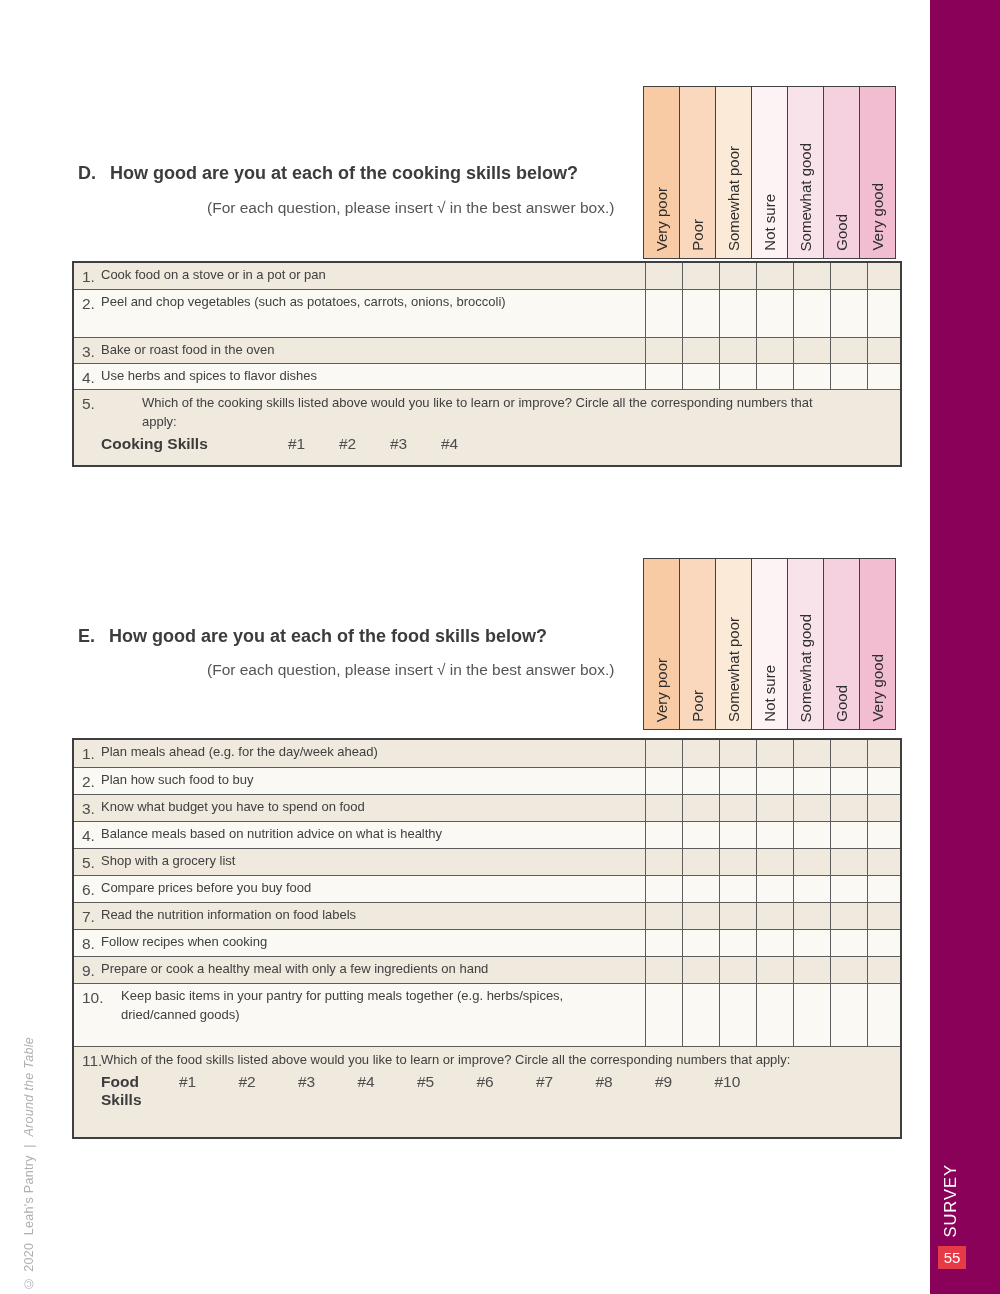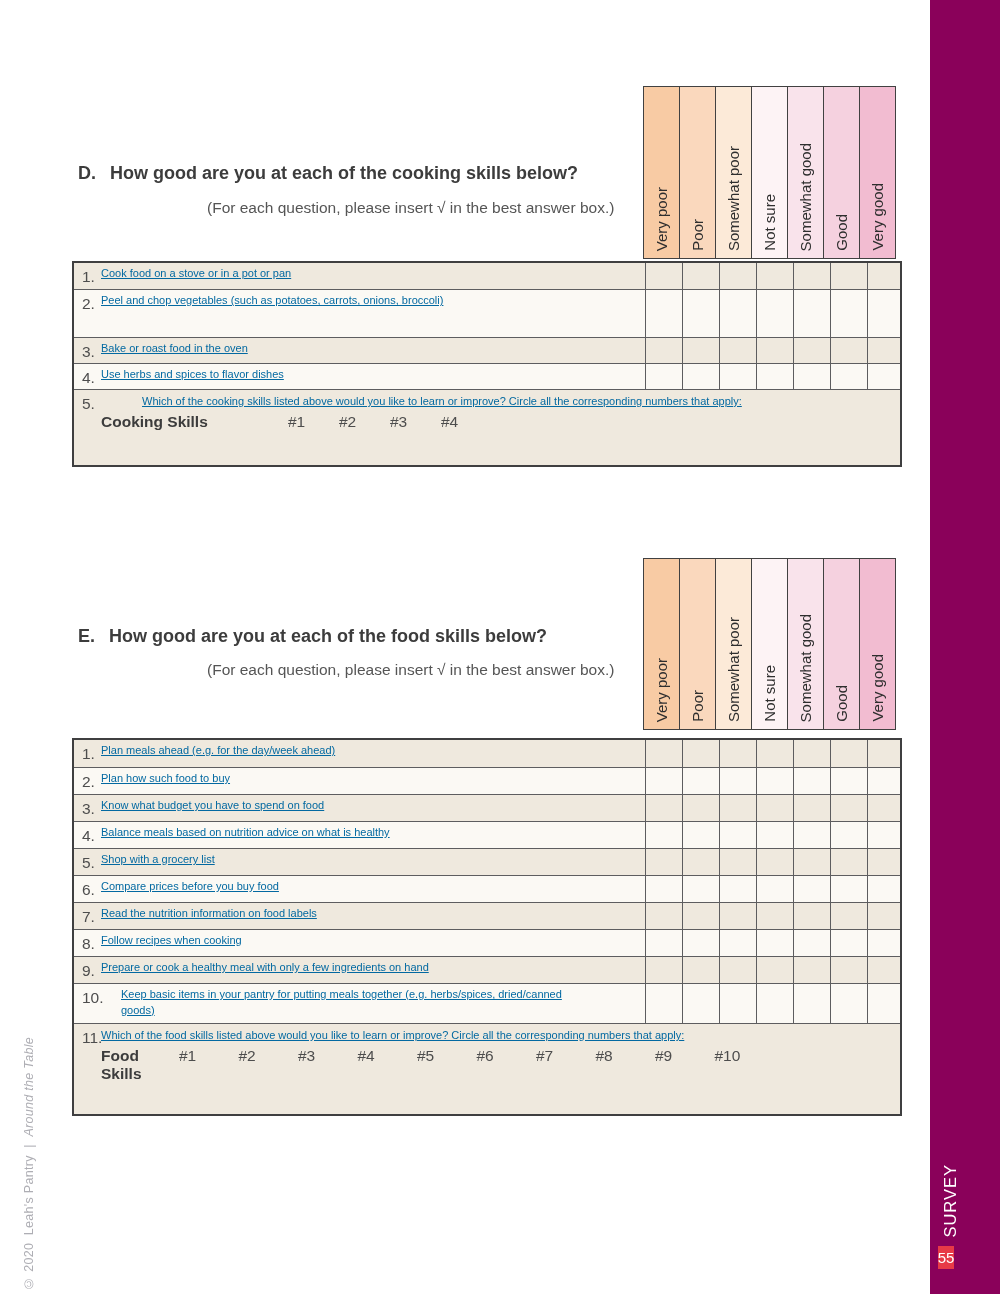--- a/index.html
+++ b/index.html
@@ -3,21 +3,21 @@
 <meta charset="utf-8">
 <style>
   * { box-sizing: border-box; margin: 0; padding: 0; }
   body { background: #ffffff; font-family: "Liberation Sans", sans-serif; }
   .page { position: relative; width: 1000px; height: 1294px; background: #ffffff; overflow: hidden; }
 
   
   .sidebar { position: absolute; left: 930px; top: 0; width: 70px; height: 1294px; }
   .survey-label { position: absolute; left: 941px; top: 1164px; writing-mode: vertical-rl;
     transform: rotate(180deg); color: #ffffff; font-size: 16.5px; letter-spacing: 1px; }
-  .page-badge { position: absolute; left: 938px; top: 1246px; width: 16px; height: 23px;
+  .page-badge { position: absolute; left: 938px; top: 1246px; width: 28px; height: 23px;
     color: #ffffff; font-size: 15px; display: flex; align-items: center; justify-content: center; }
 
   
   .copyright { position: absolute; left: 22px; bottom: 4px; writing-mode: vertical-rl;
     transform: rotate(180deg); font-size: 12.5px; color: #aeaeb4; letter-spacing: 0.3px; white-space: pre; }
   .copyright .book-title { font-style: italic; }
 
   
   .sec-heading { position: absolute; left: 78px; display: flex; gap: 14px;
     font-size: 18px; font-weight: 700; color: #3c3c3c; }
@@ -32,24 +32,24 @@
     color: #2e2e2e; margin-bottom: 7px; white-space: nowrap; }
 
   
   .qtable { position: absolute; left: 72px; width: 830px; border: 2px solid #3f3f40; background: #fbf9f4; }
   .trow { display: flex; background: #efe9de; }
   .trow.alt { background: #fbf9f4; }
   .trow + .trow { border-top: 1px solid #5d5d5f; }
   .qcell { width: 571px; flex: none; display: flex; align-items: flex-start; padding-top: 3px; }
   .qcell.full { width: 100%; }
   .qnum { flex: none; width: 27px; padding-left: 8px; font-size: 15.5px; color: #4d4d4d; line-height: 1.45; }
-  .qtext { font-size: 11px; color: #0369a1; line-height: 1.45; padding-right: 6px; text-decoration: underline; }
+  .qtext { font-size: 13px; color: #404040; line-height: 1.45; padding-right: 6px; }
   .cells { display: flex; flex: none; }
   .acell { width: 37px; border-left: 1px solid #5d5d5f; }
-  .h26 { height: 26px; } .h27 { height: 27px; } .h48 { height: 48px; } .h46 { height: 40px; }
+  .h26 { height: 26px; } .h27 { height: 27px; } .h48 { height: 48px; } .h46 { height: 63px; }
   .h76 { height: 76px; } .h80 { height: 91px; }
   .w470 { max-width: 470px; } .w480 { max-width: 480px; margin-left: 20px; } .w690 { max-width: 690px; margin-left: 41px; }
 
   .fr-body { padding-top: 1px; }
   .opts { display: flex; align-items: baseline; margin-top: 3px; font-size: 15.5px; }
   .skill-label { font-weight: 700; color: #3c3c3c; flex: none; }
   .d-opts .skill-label { width: 187px; }
   .e-opts .skill-label { width: 78px; }
   .opt { color: #4d4d4d; flex: none; }
   .d-opts .opt { width: 51px; }

